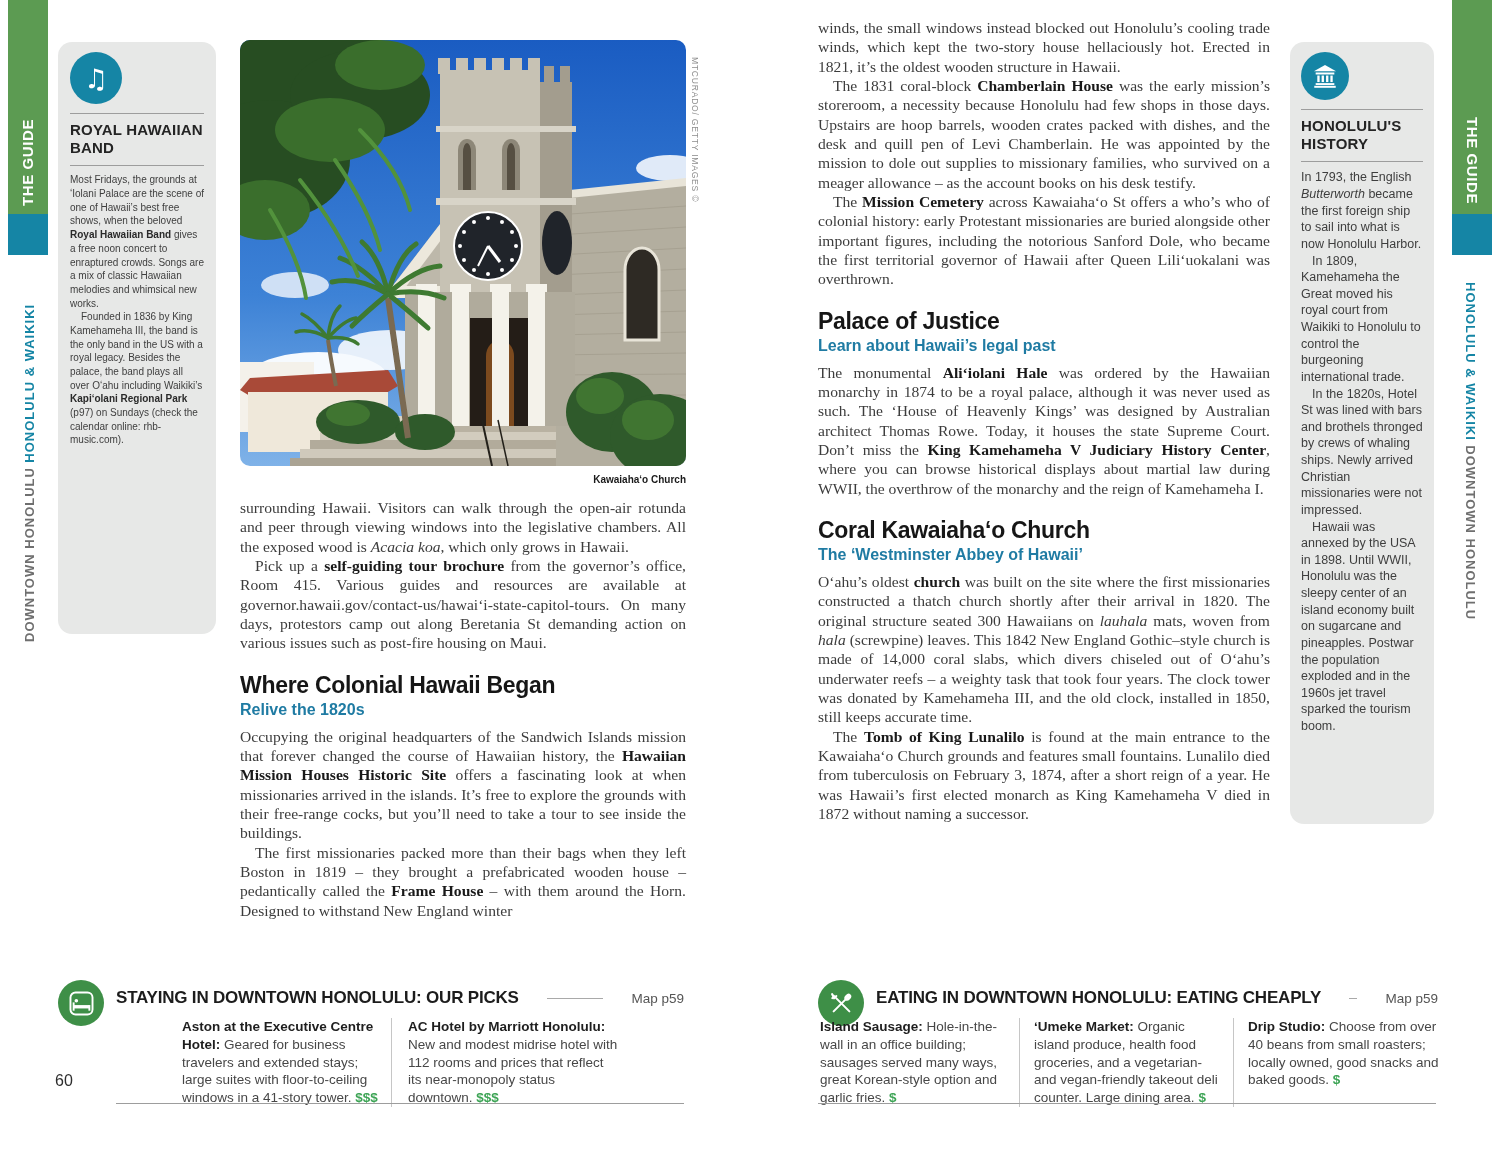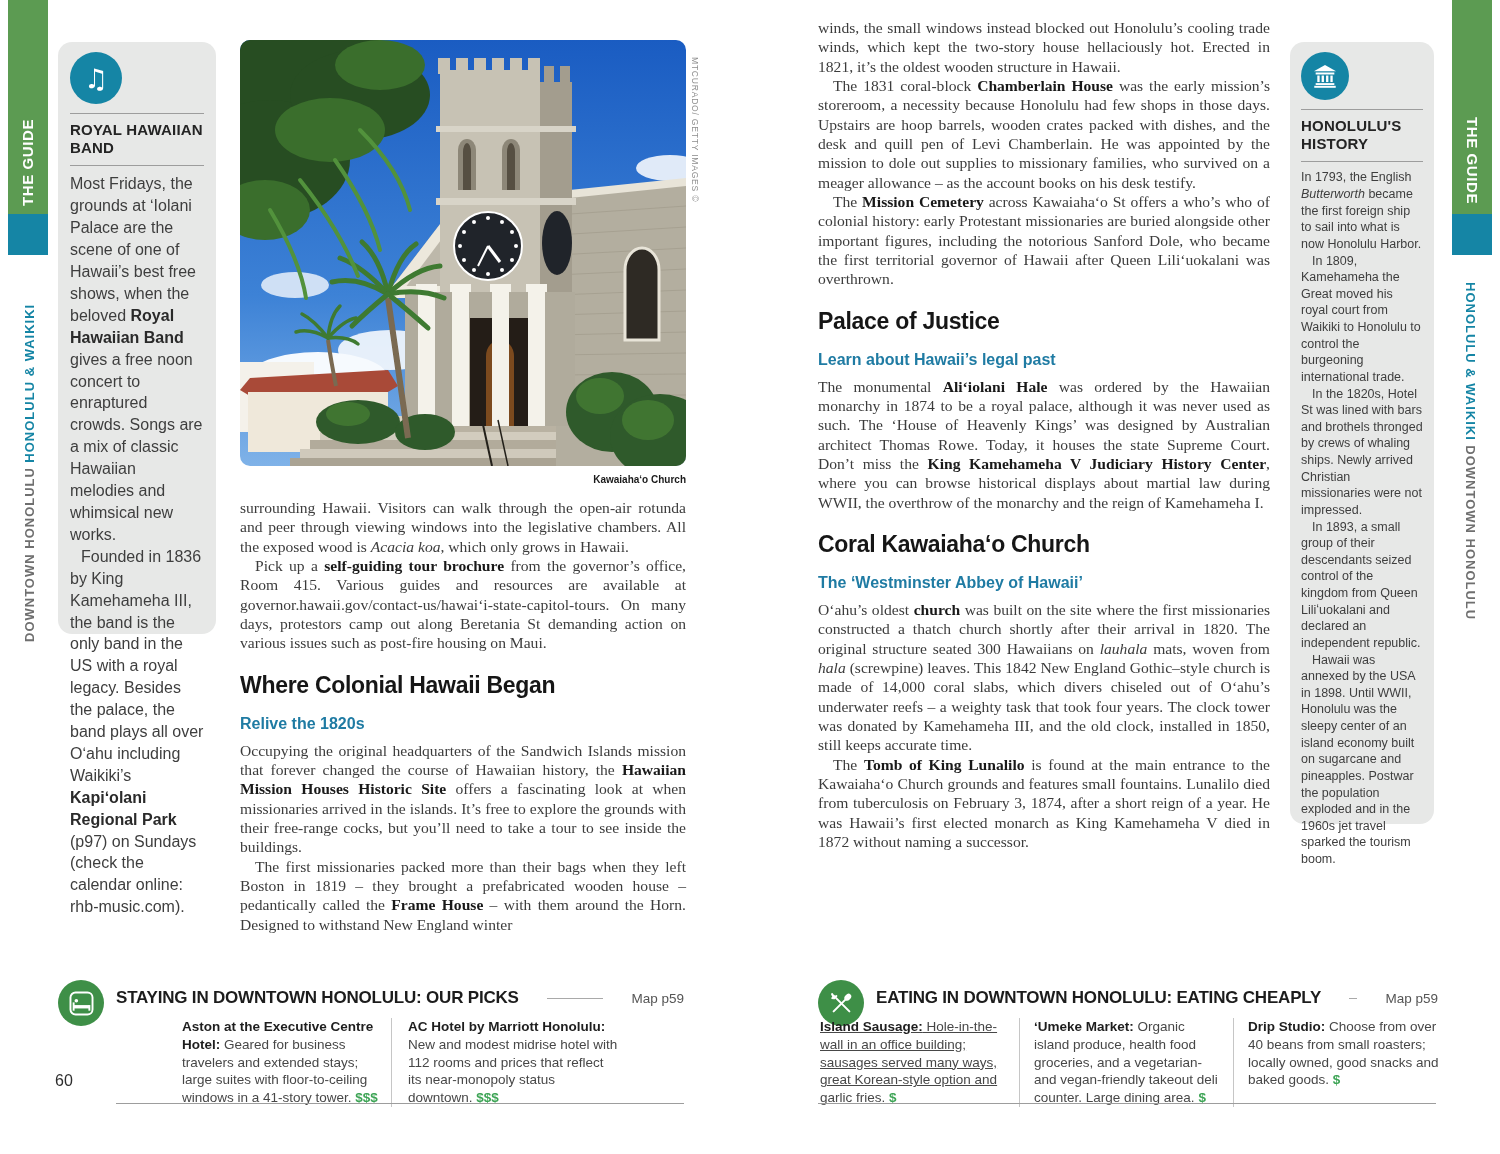--- a/index.html
+++ b/index.html
@@ -24,21 +24,21 @@
   .sideb b{color:#2a2a2a;}
   
   .serifcol{position:absolute;font-family:"Liberation Serif","DejaVu Serif",serif;
             color:#3c3c3c;font-size:15.6px;line-height:1.24;}
   .serifcol p{margin:0;text-align:justify;}
   .serifcol p.ind{text-indent:15px;}
   .serifcol b{color:#191919;}
   .h2{font-family:"Liberation Sans","DejaVu Sans",sans-serif;font-weight:bold;color:#161616;
       font-size:23px;letter-spacing:-.3px;margin:20px 0 2px 0;line-height:1.1;}
   .sub{font-family:"Liberation Sans","DejaVu Sans",sans-serif;font-weight:bold;
-       font-size:16px;margin:16px 0 7px 0;}
+       font-size:16px;margin:2px 0 7px 0;}
   
   .photo{position:absolute;left:240px;top:40px;width:446px;height:426px;border-radius:10px;
          overflow:hidden;}
   .caption{position:absolute;left:240px;top:474px;width:446px;text-align:right;
            font-size:10px;font-weight:bold;color:#1a1a1a;}
   .credit{font-size:8.5px;color:#8e8e8e;letter-spacing:.8px;}
   
   .pickcircle{position:absolute;width:46px;height:46px;border-radius:50%;
               display:flex;align-items:center;justify-content:center;}
   .pickhead{position:absolute;display:flex;align-items:center;gap:28px;}
@@ -71,21 +71,21 @@
   <div class="vtext vright" style="left:1480px;top:282px;">
     <span class="region-label" style="color:#1585a5;">HONOLULU &amp; WAIKIKI</span>
     <span class="chapter-label">DOWNTOWN HONOLULU</span>
   </div>
 
   <div class="sidebox" style="left:58px;top:42px;width:158px;height:592px;">
     <div class="circle" style="width:52px;height:52px;background:#1585a5;color:#ffffff;font-size:27px;font-family:'DejaVu Sans',sans-serif;">♫</div>
     <div class="rule"></div>
     <h3>ROYAL HAWAIIAN BAND</h3>
     <div class="rule"></div>
-    <div class="sideb" style="font-size:16px;line-height:1.37;">
+    <div class="sideb" style="font-size:10px;line-height:1.37;">
       <p><span>Most Fridays, the grounds at ʻIolani Palace are the scene of one of Hawaii’s best free shows, when the beloved </span><b>Royal Hawaiian Band</b><span> gives a free noon concert to enraptured crowds. Songs are a mix of classic Hawaiian melodies and whimsical new works.</span></p>
       <p class="ind"><span>Founded in 1836 by King Kamehameha III, the band is the only band in the US with a royal legacy. Besides the palace, the band plays all over Oʻahu including Waikiki’s </span><b>Kapiʻolani Regional Park</b><span> (p97) on Sundays (check the calendar online: rhb-music.com).</span></p>
     </div>
   </div>
 
   <div class="photo">
     <svg width="446" height="426" viewBox="0 0 446 426">
       <defs>
         <linearGradient id="sky" x1="0" y1="0" x2="0" y2="1">
           <stop offset="0" stop-color="#1a5cc2"></stop>
@@ -284,21 +284,20 @@
         <rect x="2.8" y="20.4" width="18.4" height="1.7"></rect>
       </svg>
     </div>
     <div class="rule"></div>
     <h3>HONOLULU'S HISTORY</h3>
     <div class="rule"></div>
     <div class="sideb" style="font-size:12.5px;line-height:1.33;">
       <p><span>In 1793, the English </span><i>Butterworth</i><span> became the first foreign ship to sail into what is now Honolulu Harbor.</span></p>
       <p class="ind"><span>In 1809, Kamehameha the Great moved his royal court from Waikiki to Honolulu to control the burgeoning international trade.</span></p>
       <p class="ind"><span>In the 1820s, Hotel St was lined with bars and brothels thronged by crews of whaling ships. Newly arrived Christian missionaries were not impressed.</span></p>
-      <p class="ind"><span>In 1893, a small group of their descendants seized control of the kingdom from Queen Liliʻuokalani and declared an independent republic.</span></p>
       <p class="ind"><span>Hawaii was annexed by the USA in 1898. Until WWII, Honolulu was the sleepy center of an island economy built on sugarcane and pineapples. Postwar the population exploded and in the 1960s jet travel sparked the tourism boom.</span></p>
     </div>
   </div>
 
   <div class="pickcircle" style="left:58px;top:980px;background:#3e8f47;">
     <svg width="27" height="27" viewBox="0 0 24 24" fill="none" stroke="#ffffff" stroke-width="1.7">
       <rect x="2.2" y="2.2" width="19.6" height="19.6" rx="4.5"></rect>
       <circle cx="7.4" cy="9.6" r="1.6" fill="#ffffff" stroke="none"></circle>
       <path d="M5 13.4 h14 v3 H5 z" fill="#ffffff" stroke="none"></path>
       <line x1="5" y1="11" x2="5" y2="18.4"></line>
@@ -329,21 +328,21 @@
       <line x1="19" y1="5" x2="5" y2="19"></line>
       <ellipse cx="17.6" cy="6.4" rx="2.6" ry="3.4" transform="rotate(45 17.6 6.4)" fill="#ffffff" stroke="none"></ellipse>
     </svg>
   </div>
   <div class="pickhead" style="left:876px;top:988px;width:562px;">
     <span class="ttl">EATING IN DOWNTOWN HONOLULU: EATING CHEAPLY</span>
     <span class="flexline"></span>
     <span class="map">Map p59</span>
   </div>
   <div class="entries" style="left:820px;top:1018px;width:620px;">
-    <div class="entry" style="width:200px;padding-right:14px;border-right:1px solid #c6c6c6;text-decoration:underline;">
+    <div class="entry" style="width:200px;padding-right:14px;border-right:1px solid #c6c6c6;">
       <span class="nm">Island Sausage:</span><span> Hole-in-the-wall in an office building; sausages served many ways, great Korean-style option and garlic fries. </span><span class="pr" style="color:#3da455;">$</span>
     </div>
     <div class="entry" style="width:214px;padding-left:14px;padding-right:14px;border-right:1px solid #c6c6c6;">
       <span class="nm">ʻUmeke Market:</span><span> Organic island produce, health food groceries, and a vegetarian- and vegan-friendly takeout deli counter. Large dining area. </span><span class="pr" style="color:#3da455;">$</span>
     </div>
     <div class="entry" style="width:206px;padding-left:14px;">
       <span class="nm">Drip Studio:</span><span> Choose from over 40 beans from small roasters; locally owned, good snacks and baked goods. </span><span class="pr" style="color:#3da455;">$</span>
     </div>
   </div>
   <div class="hrule" style="left:818px;top:1103px;width:618px;"></div>

